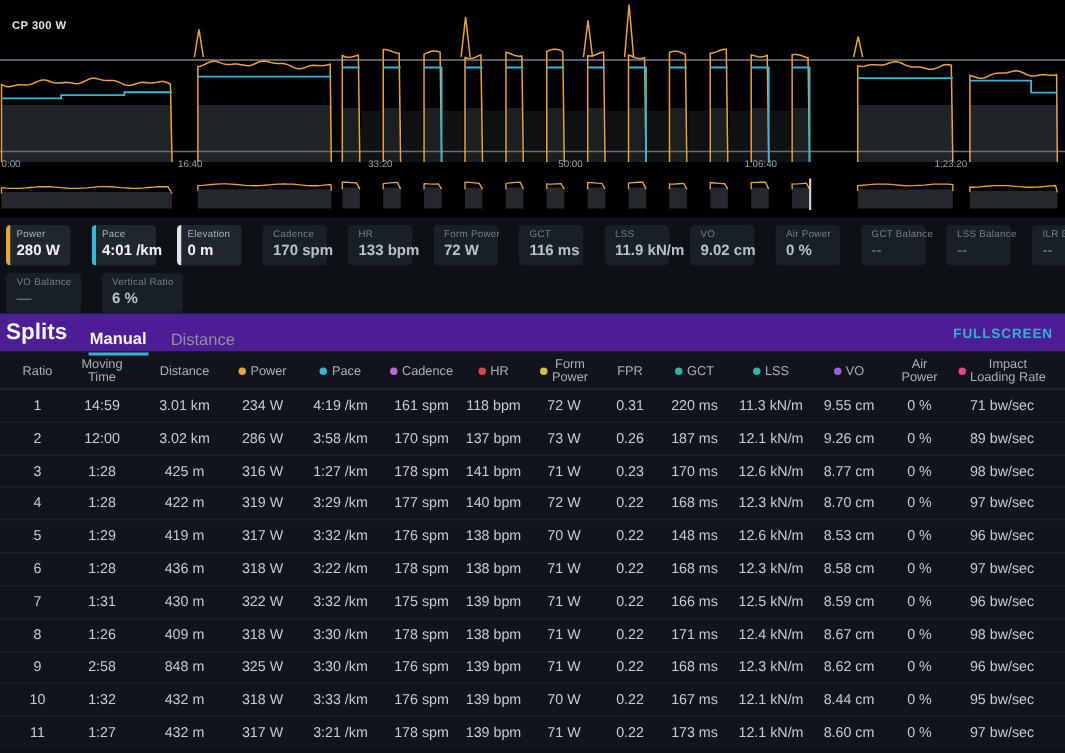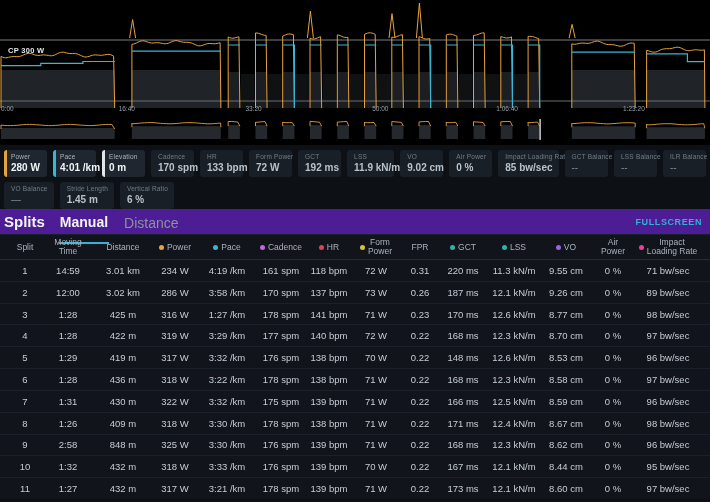--- a/index.html
+++ b/index.html
@@ -4,45 +4,45 @@
 <style>
   html,body{margin:0;padding:0;}
   body{
     width:710px;height:502px;overflow:hidden;
     background:#0d1116;color:#cfd6dc;
     font-family:"Liberation Sans","DejaVu Sans",sans-serif;
     -webkit-font-smoothing:antialiased;
   }
   .chart-wrap{position:relative;width:710px;height:145px;background:#000;}
   .cp-label{
-    position:absolute;left:8px;top:46px;font-size:7.5px;font-weight:bold;
+    position:absolute;left:8px;top:12px;font-size:7.5px;font-weight:bold;
     color:#e2e6e9;letter-spacing:.3px;
   }
   svg{display:block;}
   
   .tiles{padding:5px 4px 4px 4px;background:#0d1116;height:64px;box-sizing:border-box;}
-  .tile-row{display:flex;gap:6px;margin-bottom:5px;}
+  .tile-row{display:flex;gap:14px;margin-bottom:5px;}
   .tile{
     background:#191f27;border-radius:3px;padding:3px 6px 4px 4px;
     border-left:3px solid transparent;min-width:30px;
     display:flex;flex-direction:column;justify-content:center;
   }
   .tile.on{background:#20262f;}
   .tile-label{font-size:6.5px;color:#747f89;letter-spacing:.2px;white-space:nowrap;}
   .tile-value{font-size:10px;font-weight:bold;color:#b9c2ca;margin-top:2px;white-space:nowrap;}
   .tile.on .tile-value{color:#f2f5f7;}
   .tile.on .tile-label{color:#aab4bd;}
   .tile.dim .tile-value{color:#818b94;font-weight:normal;}
   
   .splits-bar{
     height:26px;display:flex;align-items:center;background:#4c1d95;
     padding:0 8px 0 4px;box-sizing:border-box;border-bottom:1px solid #1a2027;
   }
   .splits-title{font-size:15px;font-weight:bold;color:#f1f4f6;margin-right:14px;}
-  .tab{font-size:14px;color:#8a949d;margin-right:14px;padding:6px 1px 12px;cursor:pointer;margin-top:8px;}
+  .tab{font-size:11px;color:#8a949d;margin-right:14px;padding:6px 1px 3px;cursor:pointer;margin-top:8px;}
   .tab.active{color:#f1f4f6;font-weight:bold;border-bottom:2px solid #35b0d8;}
   .fullscreen{margin-left:auto;font-size:9px;font-weight:bold;color:#35b0d8;letter-spacing:.6px;cursor:pointer;}
   
   .tbl{background:#11151b;}
   .tbl-head{
     display:grid;height:24px;align-items:center;padding:0 9px;
     border-bottom:1px solid #232b34;
   }
   .hcell{
     display:flex;align-items:center;justify-content:center;gap:3px;
@@ -159,77 +159,69 @@
       <div class="tile">
         <div class="tile-label">HR</div>
         <div class="tile-value">133 bpm</div>
       </div>
       <div class="tile">
         <div class="tile-label">Form Power</div>
         <div class="tile-value">72 W</div>
       </div>
       <div class="tile">
         <div class="tile-label">GCT</div>
-        <div class="tile-value">192 ms</div>
+        <div class="tile-value">116 ms</div>
       </div>
       <div class="tile">
         <div class="tile-label">LSS</div>
         <div class="tile-value">11.9 kN/m</div>
       </div>
       <div class="tile">
         <div class="tile-label">VO</div>
         <div class="tile-value">9.02 cm</div>
       </div>
       <div class="tile">
         <div class="tile-label">Air Power</div>
         <div class="tile-value">0 %</div>
-      </div>
-      <div class="tile">
-        <div class="tile-label">Impact Loading Rate</div>
-        <div class="tile-value">85 bw/sec</div>
       </div>
       <div class="tile dim">
         <div class="tile-label">GCT Balance</div>
         <div class="tile-value">--</div>
       </div>
       <div class="tile dim">
         <div class="tile-label">LSS Balance</div>
         <div class="tile-value">--</div>
       </div>
       <div class="tile dim">
         <div class="tile-label">ILR Balance</div>
         <div class="tile-value">--</div>
       </div>
     </div>
   <div class="tile-row" id="tile-row-2">
       <div class="tile dim">
         <div class="tile-label">VO Balance</div>
         <div class="tile-value">—</div>
-      </div>
-      <div class="tile">
-        <div class="tile-label">Stride Length</div>
-        <div class="tile-value">1.45 m</div>
       </div>
       <div class="tile">
         <div class="tile-label">Vertical Ratio</div>
         <div class="tile-value">6 %</div>
       </div>
     </div>
 </div>
 
 <div class="splits-bar">
   <span class="splits-title">Splits</span>
   <span class="tab active">Manual</span>
   <span class="tab">Distance</span>
   <span class="fullscreen">FULLSCREEN</span>
 </div>
 
 <div class="tbl">
   <div class="tbl-head" id="tbl-head" style="grid-template-columns: 32px 54px 56px 48px 56px 52px 44px 50px 38px 48px 54px 50px 44px 66px;">
-      <div class="hcell"><span>Split</span></div>
+      <div class="hcell"><span>Ratio</span></div>
       <div class="hcell"><span>Moving
 Time</span></div>
       <div class="hcell"><span>Distance</span></div>
       <div class="hcell"><span class="dot" style="background: rgb(232, 163, 61);"></span><span>Power</span></div>
       <div class="hcell"><span class="dot" style="background: rgb(56, 182, 216);"></span><span>Pace</span></div>
       <div class="hcell"><span class="dot" style="background: rgb(187, 107, 217);"></span><span>Cadence</span></div>
       <div class="hcell"><span class="dot" style="background: rgb(217, 69, 86);"></span><span>HR</span></div>
       <div class="hcell"><span class="dot" style="background: rgb(212, 194, 63);"></span><span>Form
 Power</span></div>
       <div class="hcell"><span>FPR</span></div>

